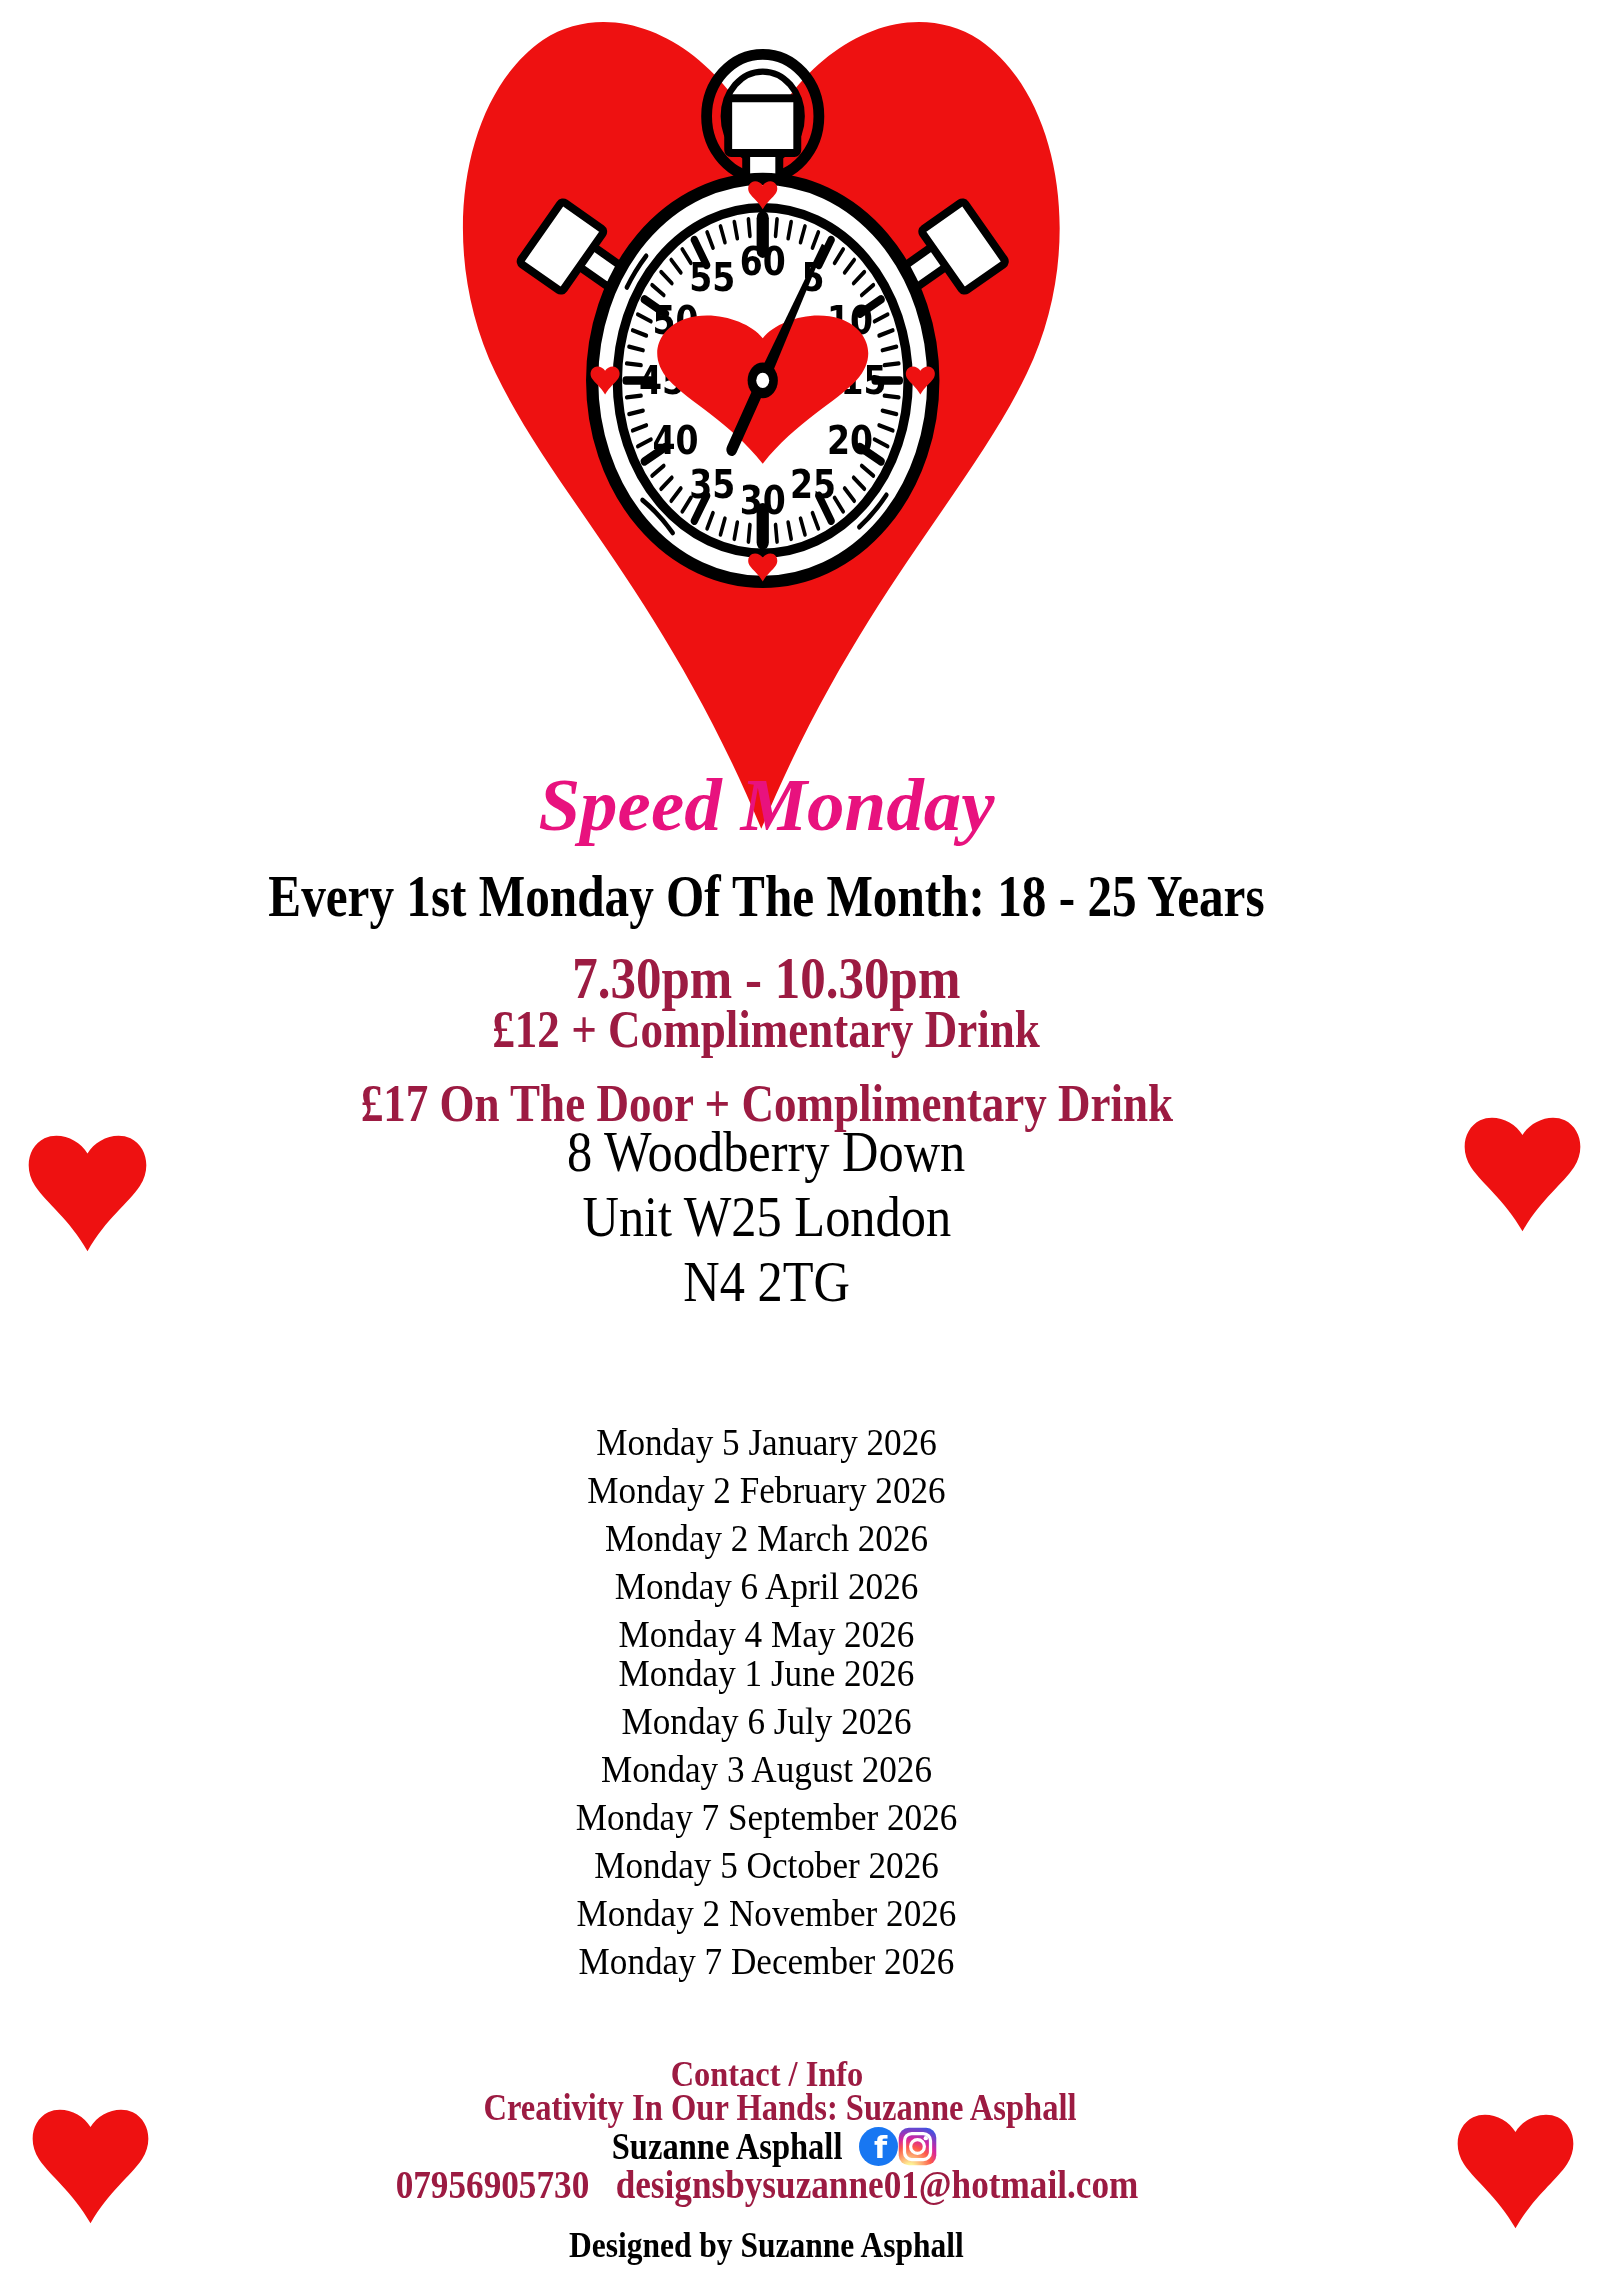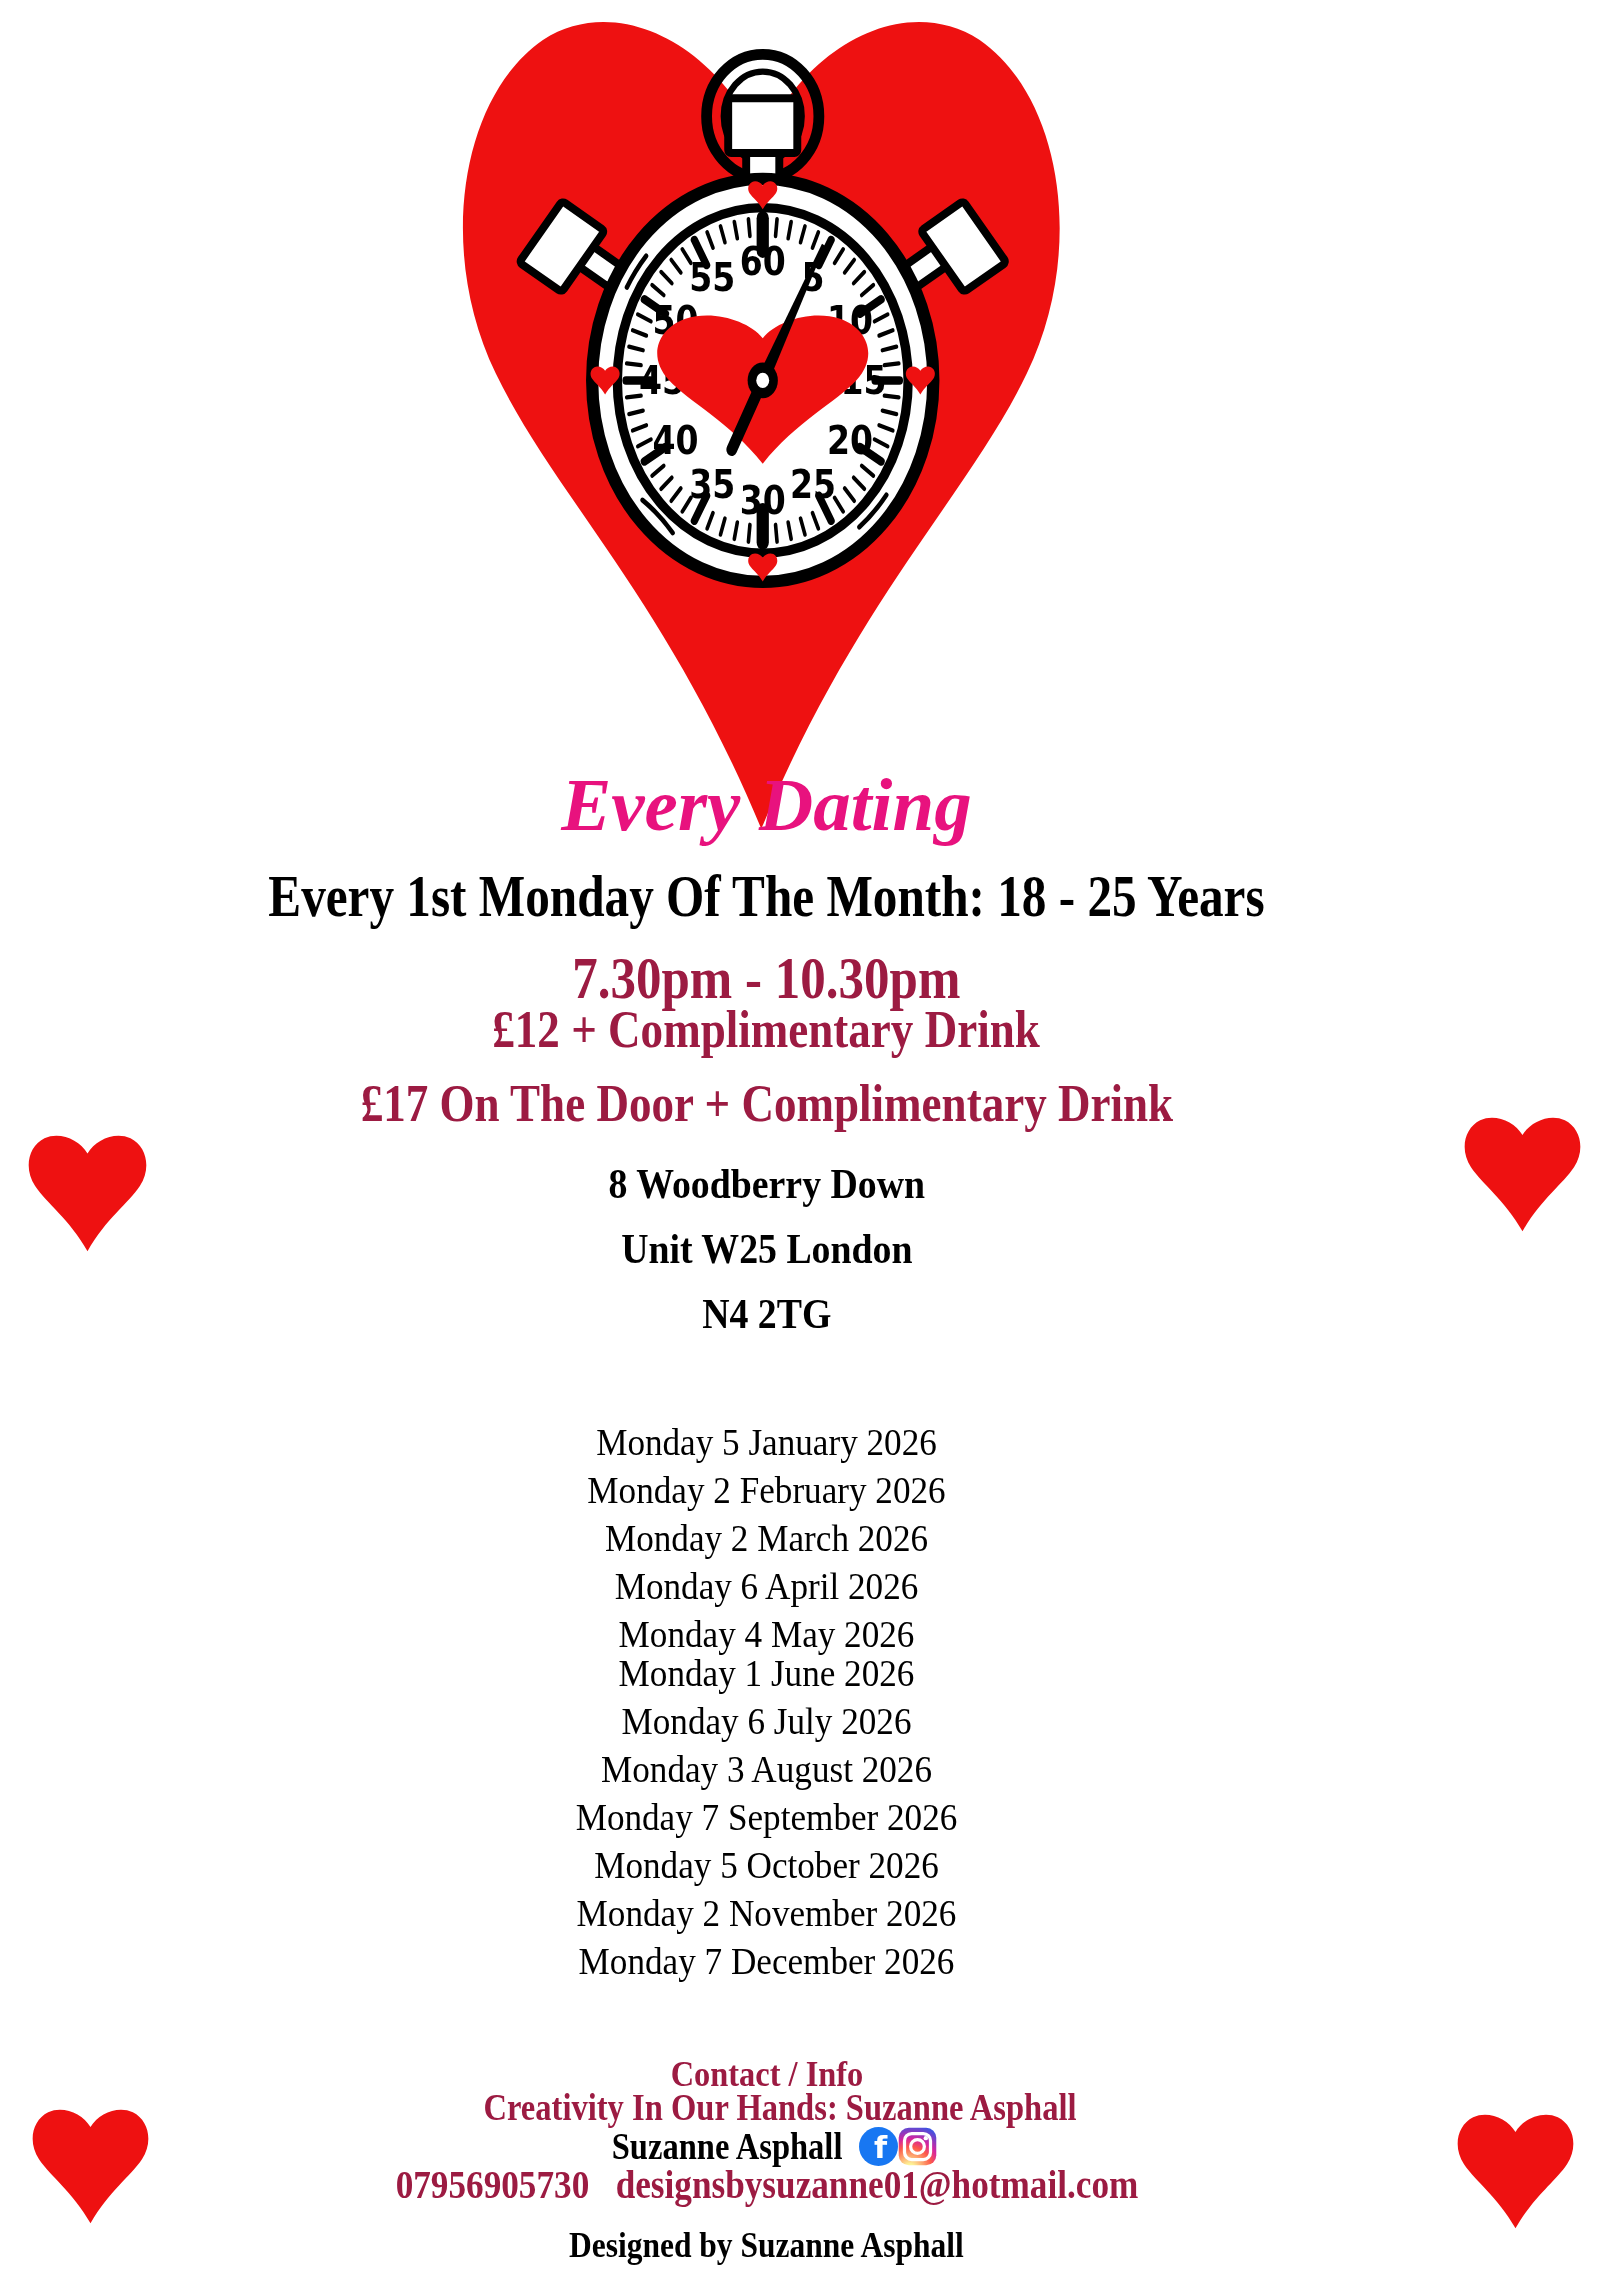--- a/index.html
+++ b/index.html
@@ -23,21 +23,21 @@
   .cx85{transform:scaleX(0.85);}
   .cx88{transform:scaleX(0.88);}
   .cx90{transform:scaleX(0.90);}
 
   .title{top:762px;font-size:75px;font-weight:bold;font-style:italic;color:var(--pink,#E8127E);}
   .schedule{top:862px;font-size:60px;font-weight:bold;color:var(--black,#000);}
   .time{top:930px;font-size:60px;font-weight:bold;color:var(--maroon,#9C1B42);margin-top:14px;}
   .price1{top:999px;font-size:53px;font-weight:bold;color:var(--maroon,#9C1B42);}
   .price2{top:1064px;font-size:53px;font-weight:bold;color:var(--maroon,#9C1B42);margin-top:9px;}
 
-  .address{top:1152px;font-size:42px;font-weight:bold;color:var(--black,#000);line-height:65px;}
+  .address{top:1120px;font-size:56px;font-weight:normal;color:var(--black,#000);line-height:65px;}
 
   .dates{top:1419px;font-size:37px;font-weight:normal;color:var(--black,#000);line-height:48px;}
   .date-line{transform:scaleX(0.95);}
   .date-line.tight{margin-top:-9.4px;}
 
   .contact-heading{top:2053px;font-size:36px;font-weight:bold;color:var(--maroon,#9C1B42);}
   .brand{top:2086px;font-size:37px;font-weight:bold;color:var(--maroon,#9C1B42);padding-left:28px;}
   .name-row{top:2121px;font-size:37px;font-weight:bold;color:var(--black,#000);}
   .name-row .rowflex{display:inline-flex;align-items:center;vertical-align:middle;}
   .phone-email{top:2161px;font-size:40px;font-weight:bold;color:var(--maroon,#9C1B42);}
@@ -209,21 +209,21 @@
   <svg class="corner-heart ch-left-bottom" viewBox="-52 -51 104 102">
       <use href="#heartShape" fill="#EE1111"></use>
     </svg>
   <svg class="corner-heart ch-right-bottom" viewBox="-52 -51 104 102">
       <use href="#heartShape" fill="#EE1111"></use>
     </svg>
 
   <div class="textcol">
 
     <div class="line title">
-      <span class="scale">Every Dating</span>
+      <span class="scale">Speed Monday</span>
     </div>
 
     <div class="line schedule">
       <span class="scale cx82">Every 1st Monday Of The Month: 18 - 25 Years</span>
     </div>
 
     <div class="line time">
       <span class="scale cx85">7.30pm - 10.30pm</span>
     </div>
 

